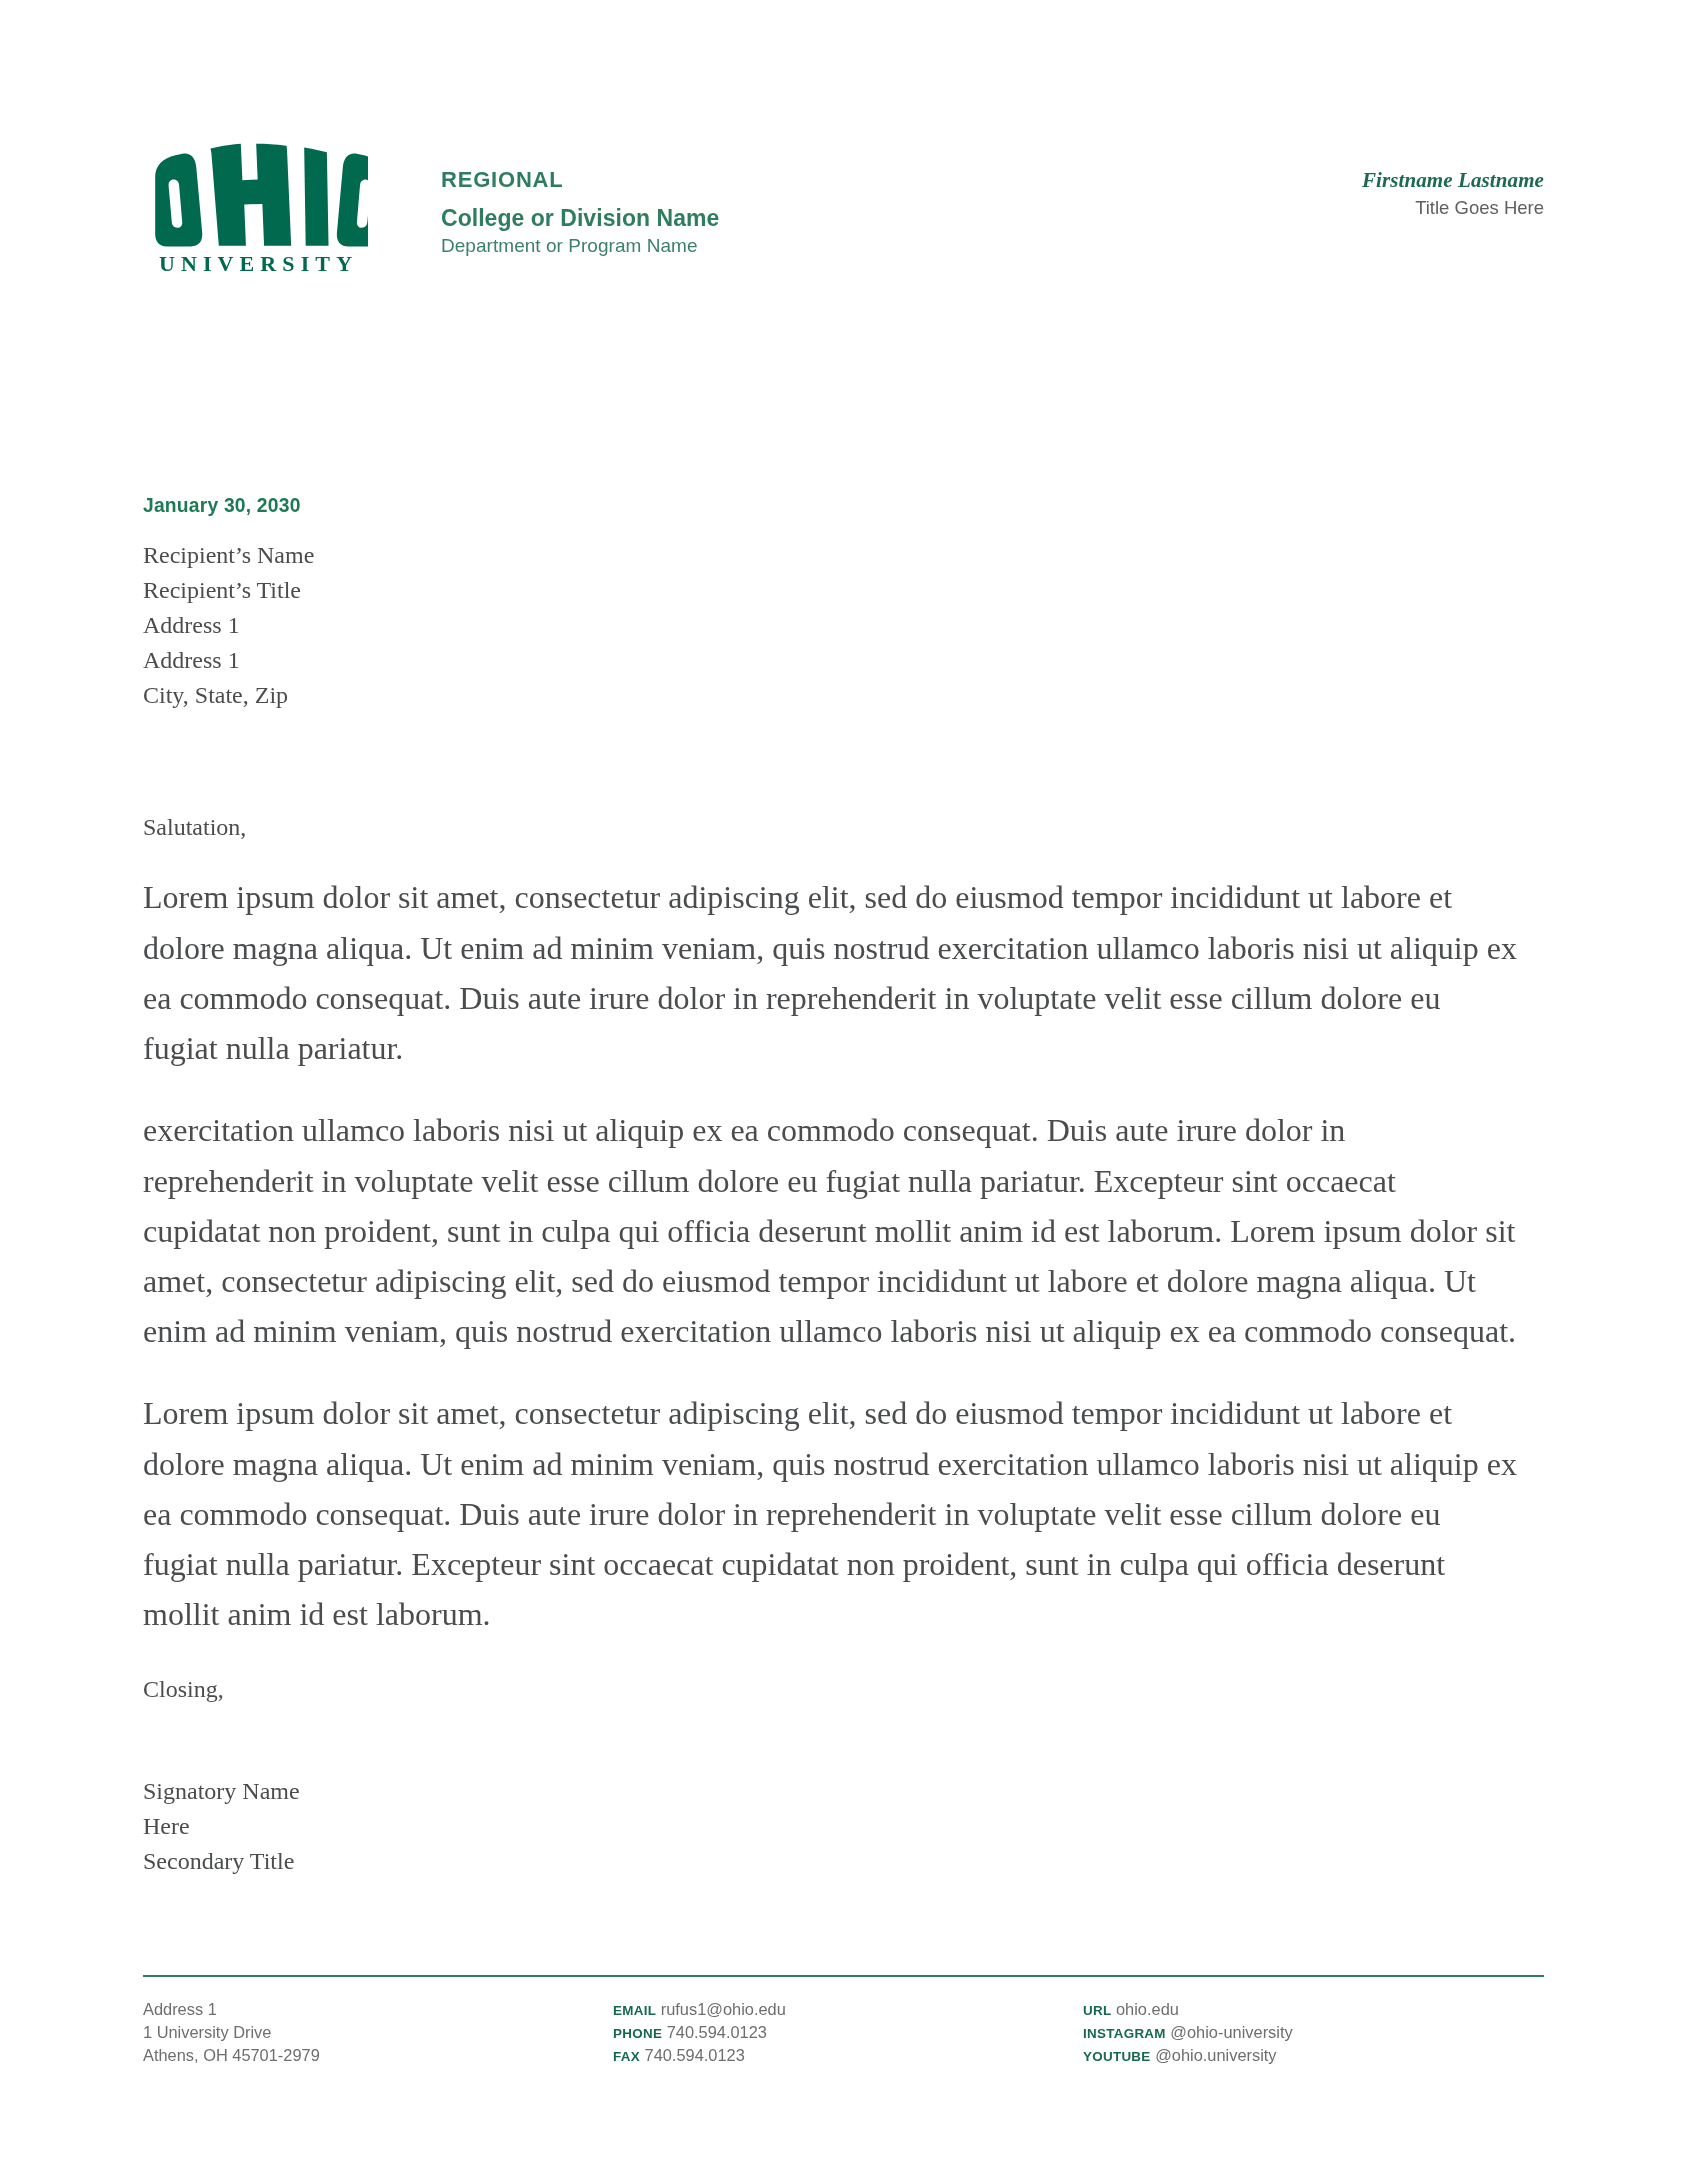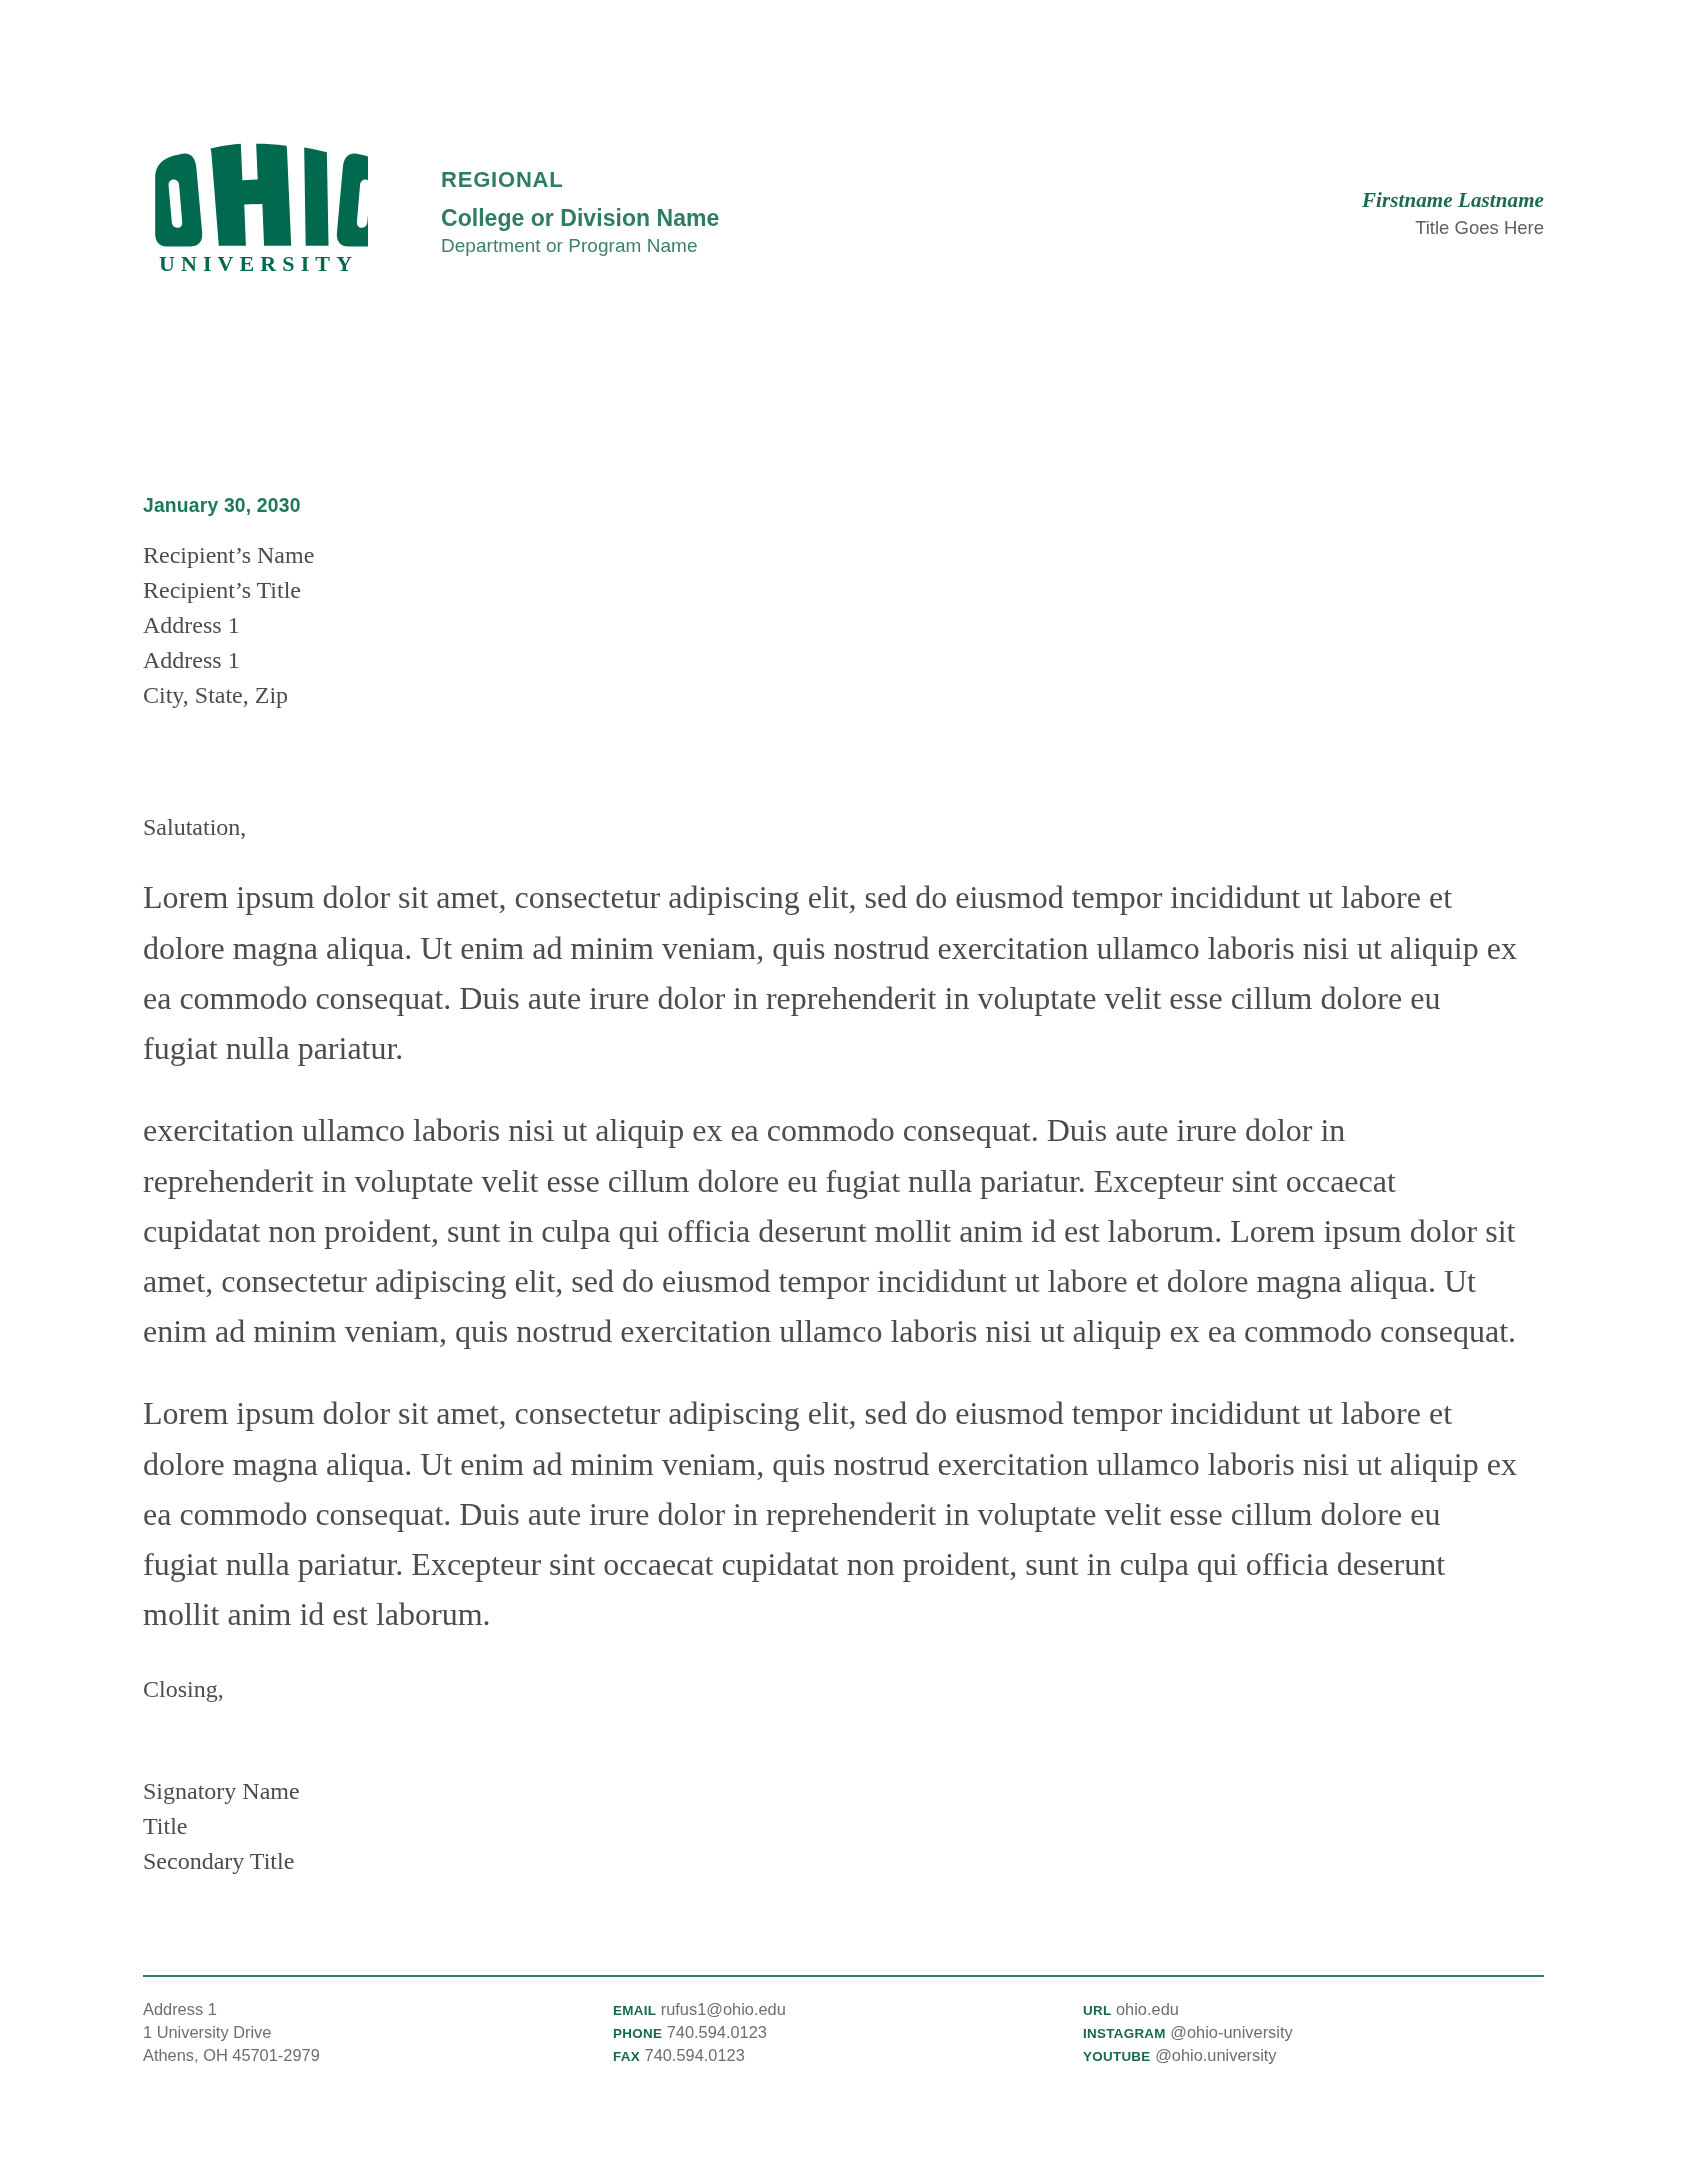--- a/index.html
+++ b/index.html
@@ -82,21 +82,20 @@
     color: #3d8268;
     line-height: 1.32;
     letter-spacing: 0.04px;
   }
 
   .sender-block {
     position: absolute;
     top: 23.5px;
     right: 0;
     text-align: right;
-    margin-top: 20px;
   }
   .sender-name {
     font-family: "Liberation Serif", serif;
     font-size: 21px;
     font-style: italic;
     font-weight: 700;
     color: #1d6b4f;
     line-height: 1.25;
     letter-spacing: 0.1px;
   }
@@ -253,21 +252,21 @@
     <div class="salutation">Salutation,</div>
 
     <p class="body-par">Lorem ipsum dolor sit amet, consectetur adipiscing elit, sed do eiusmod tempor incididunt ut labore et dolore magna aliqua. Ut enim ad minim veniam, quis nostrud exercitation ullamco laboris nisi ut aliquip ex ea commodo consequat. Duis aute irure dolor in reprehenderit in voluptate velit esse cillum dolore eu fugiat nulla pariatur.</p>
     <p class="body-par">exercitation ullamco laboris nisi ut aliquip ex ea commodo consequat. Duis aute irure dolor in reprehenderit in voluptate velit esse cillum dolore eu fugiat nulla pariatur. Excepteur sint occaecat cupidatat non proident, sunt in culpa qui officia deserunt mollit anim id est laborum. Lorem ipsum dolor sit amet, consectetur adipiscing elit, sed do eiusmod tempor incididunt ut labore et dolore magna aliqua. Ut enim ad minim veniam, quis nostrud exercitation ullamco laboris nisi ut aliquip ex ea commodo consequat.</p>
     <p class="body-par">Lorem ipsum dolor sit amet, consectetur adipiscing elit, sed do eiusmod tempor incididunt ut labore et dolore magna aliqua. Ut enim ad minim veniam, quis nostrud exercitation ullamco laboris nisi ut aliquip ex ea commodo consequat. Duis aute irure dolor in reprehenderit in voluptate velit esse cillum dolore eu fugiat nulla pariatur. Excepteur sint occaecat cupidatat non proident, sunt in culpa qui officia deserunt mollit anim id est laborum.</p>
 
     <div class="closing">Closing,</div>
 
     <div class="signature">
       <div>Signatory Name</div>
-      <div>Title</div>
+      <div>Here</div>
       <div>Secondary Title</div>
     </div>
 
   </div>
 
   <div class="footer">
     <div class="footer-rule"></div>
 
     <div class="footer-cols">
 

